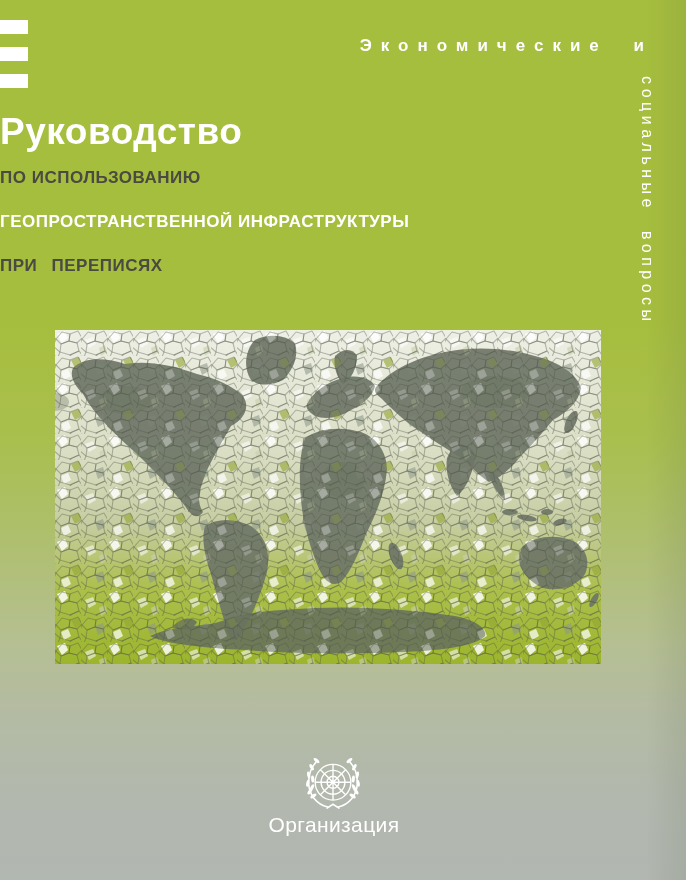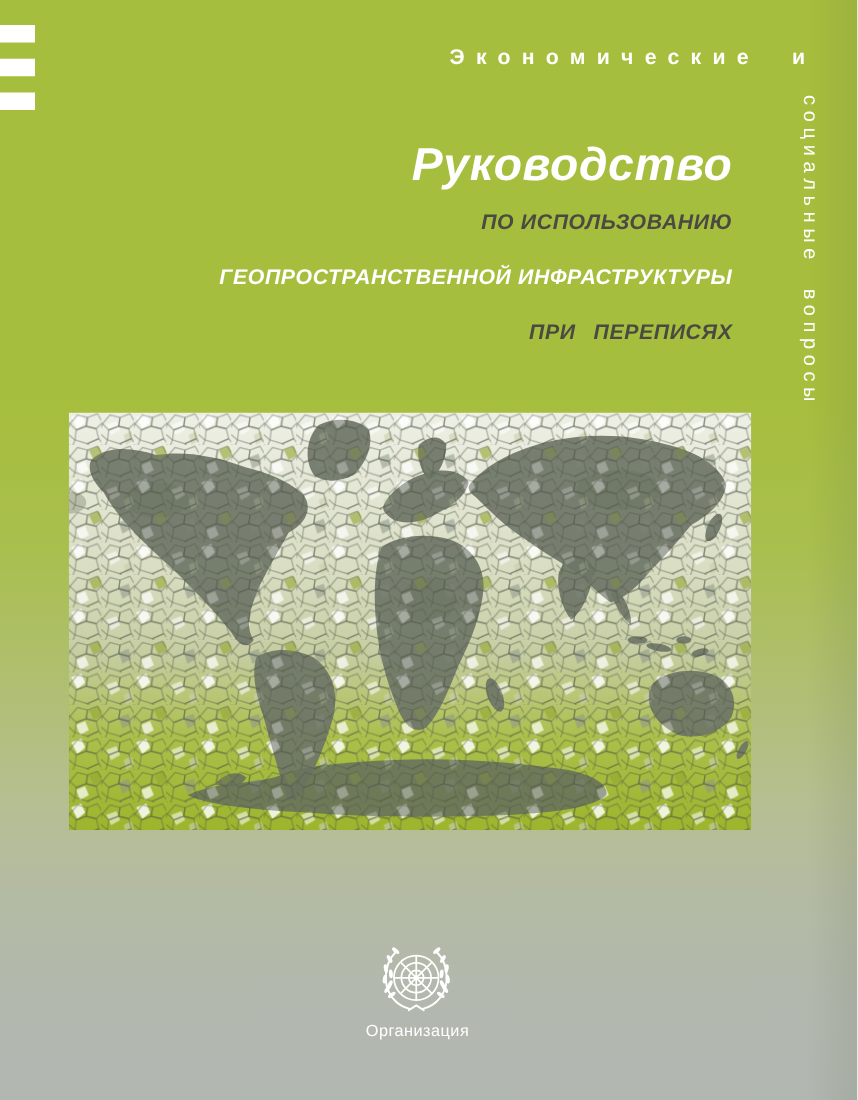--- a/index.html
+++ b/index.html
@@ -33,33 +33,33 @@
     color:var(--white);font-size:17px;font-weight:700;
     letter-spacing:9px;word-spacing:12px;white-space:nowrap;
   }
   .series-side{
     position:absolute;top:76px;right:30px;
     writing-mode:vertical-rl;
     color:var(--white);font-size:16px;font-weight:400;
     letter-spacing:4.5px;word-spacing:10px;white-space:nowrap;
   }
   
-  .title-block{position:absolute;top:108px;left:0;width:586px;text-align:right;font-style:italic;}
+  .title-block{position:absolute;top:108px;left:0;width:586px;text-align:left;}
   .t1{font-size:37px;font-weight:700;line-height:48px;color:var(--white);letter-spacing:0.5px;}
   .t2,.t3,.t4{font-size:17px;font-weight:700;line-height:44px;letter-spacing:0.5px;}
   .t2{color:var(--title-dark);}
-  .t3{color:var(--white);padding-left:44px;}
+  .t3{color:var(--white);}
   .t4{color:var(--title-dark);word-spacing:9px;}
   
   .map-wrap{position:absolute;left:55px;top:330px;width:546px;height:334px;}
   
   .emblem{position:absolute;left:303px;top:756px;}
   .footer-text{
     position:absolute;top:814px;left:0;width:668px;text-align:center;
-    color:var(--white);font-size:13px;font-weight:400;line-height:21px;letter-spacing:0.4px;
+    color:var(--white);font-size:21px;font-weight:400;line-height:21px;letter-spacing:0.4px;
   }
 </style>
 </head>
 <body>
 
 <div class="cover">
 
   <div class="right-shade"></div>
 
   <div class="bars">

